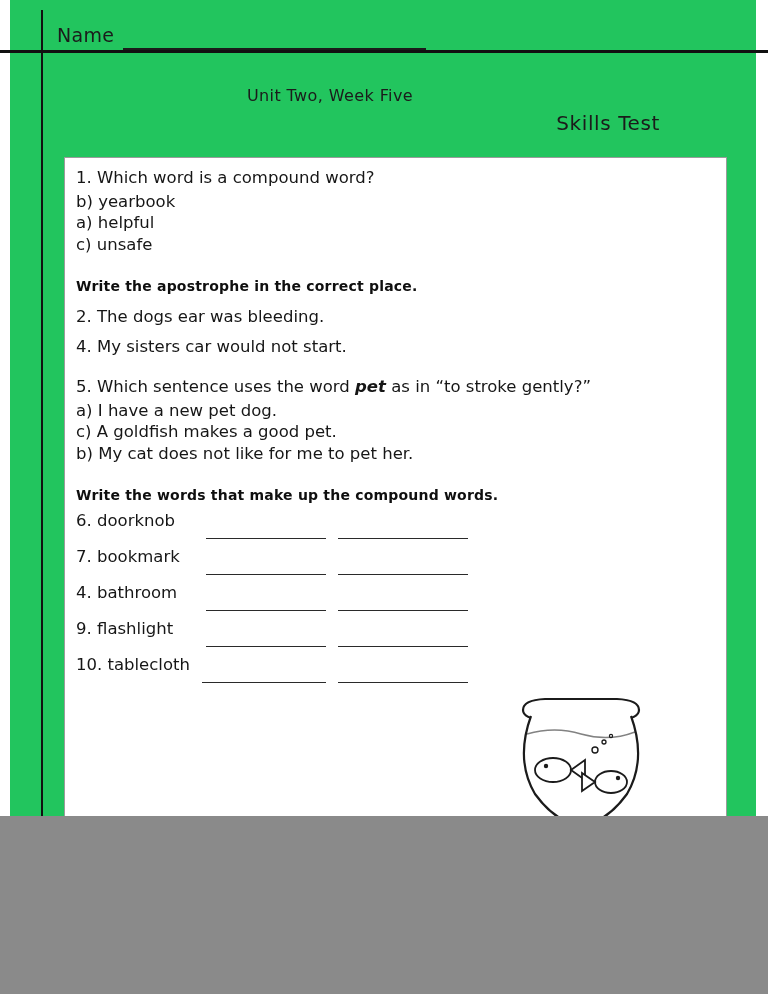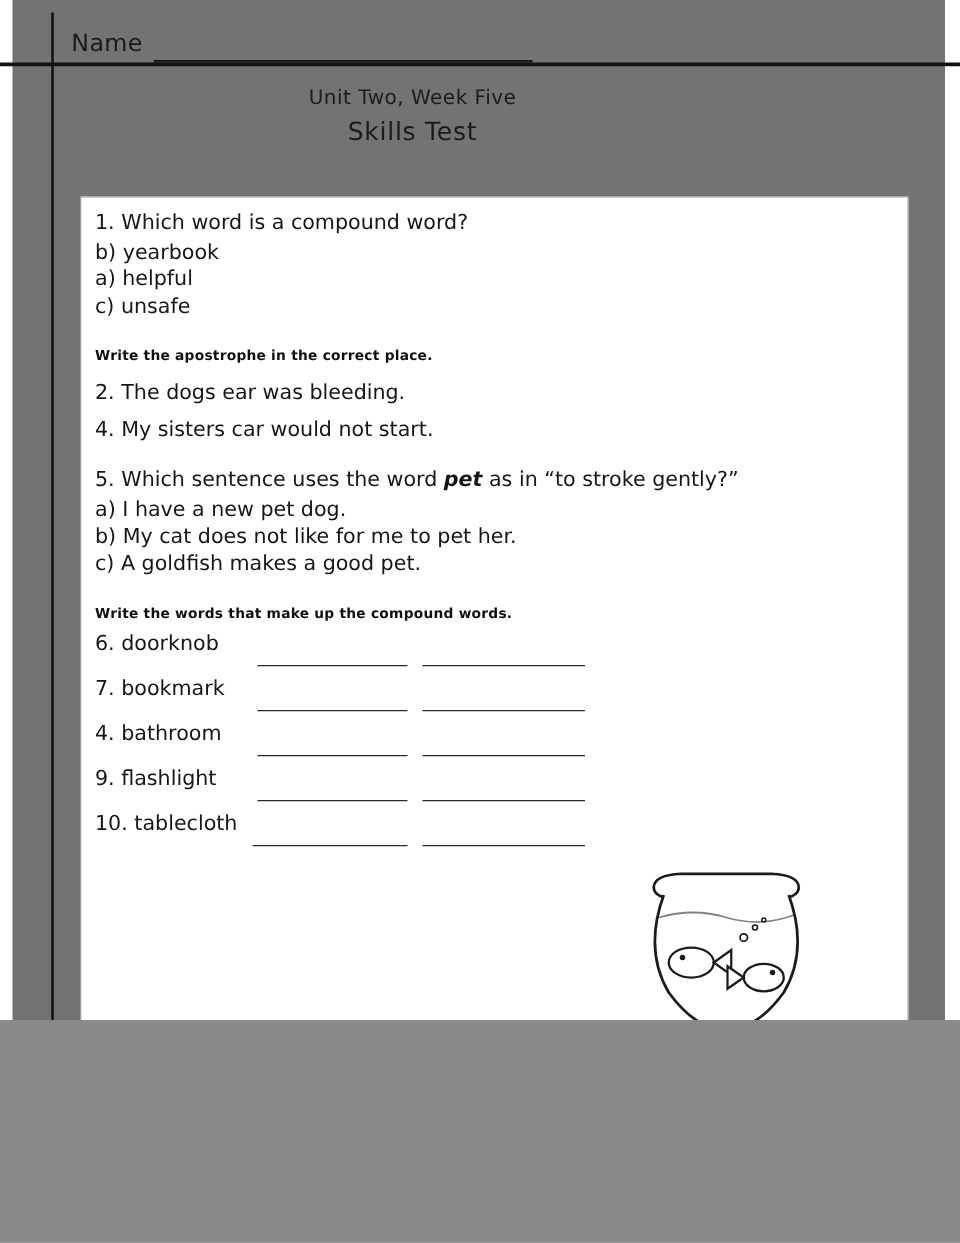--- a/index.html
+++ b/index.html
@@ -13,21 +13,21 @@
     font-family: "DejaVu Sans", sans-serif;
     overflow: hidden;
     position: relative;
   }
 
   .page {
     position: absolute;
     left: 0; top: 0;
     width: 768px;
     height: 994px;
-    background: #737373;
+    background: #22c55e;
     text-decoration: underline;
   }
 
   
   .name-row {
     position: absolute;
     left: 0;
     top: 14px;
     width: 768px;
     height: 36px;
@@ -66,34 +66,35 @@
     top: 10px;
     width: 0;
     height: 806px;
     border-left: 2px solid #111;
   }
 
   
   .heading {
     position: absolute;
     left: 0;
-    top: 68px;
+    top: 86px;
     width: 660px;
     text-align: center;
   }
   .heading .unit {
     font-size: 16px;
     color: #1b1b1b;
     letter-spacing: .4px;
   }
   .heading .title {
     margin-top: 6px;
     font-size: 20px;
     color: #1b1b1b;
     letter-spacing: .6px;
+    text-align: right;
   }
 
   
   .qbox {
     position: absolute;
     left: 64px;
     top: 157px;
     width: 663px;
     height: 659px;
     border: 1px solid #9b9b9b;
@@ -118,21 +119,21 @@
   }
   .q-first {
     margin-bottom: 7px;
   }
   .spacer-lg { height: 21px; }
   .spacer-md { height: 16px; }
   .spacer-sm { height: 11px; }
 
   .bold-instr {
     font-weight: bold;
-    font-size: 11px;
+    font-size: 14px;
     letter-spacing: .2px;
     color: #0f0f0f;
     margin: 0;
   }
 
   .num-line {
     margin: 0 0 13px 0;
     white-space: nowrap;
   }
 
@@ -230,22 +231,22 @@
 
     <div class="num-line">2.  The dogs ear was bleeding.</div>
     <div class="num-line">4. My sisters car would not start.</div>
 
     <div class="spacer-sm"></div>
 
     <div class="q-line q-first">
       <span>5.  Which sentence uses the word </span><span class="pet-word">pet</span><span> as in “to stroke gently?”</span>
     </div>
     <div class="q-line">a) I have a new pet dog.</div>
+    <div class="q-line">c) A goldfish makes a good pet.</div>
     <div class="q-line">b) My cat does not like for me to pet her.</div>
-    <div class="q-line">c) A goldfish makes a good pet.</div>
 
     <div class="spacer-lg"></div>
 
     <div class="bold-instr">Write the words that make up the compound words.</div>
 
     <div class="spacer-sm"></div>
 
     <div class="cw-row">
       <span class="cw-label">6.  doorknob</span>
       <span class="cw-blank" style="left:130px; width:120px;"></span>

